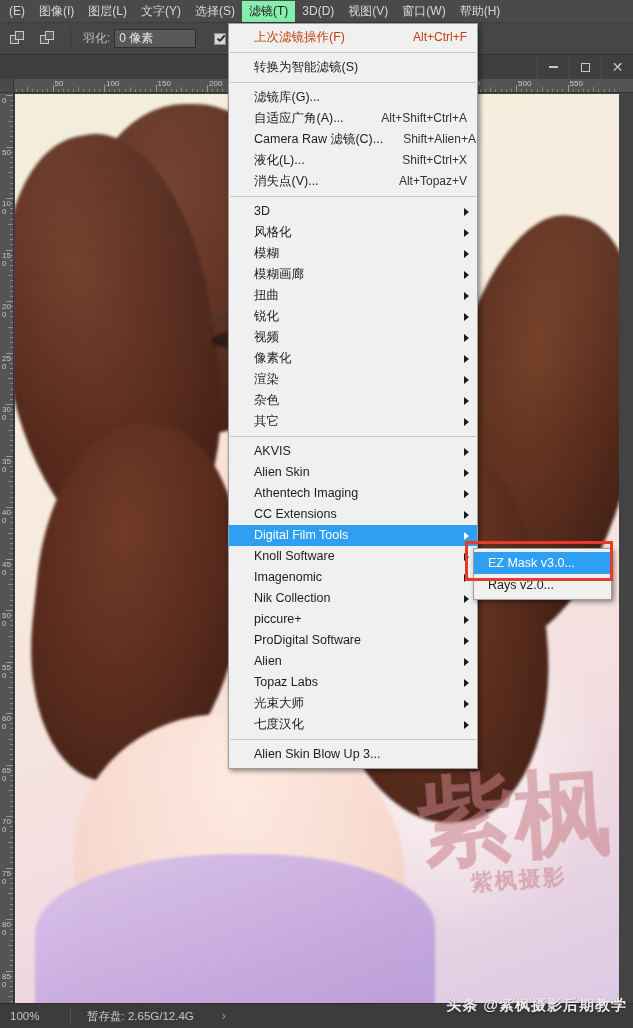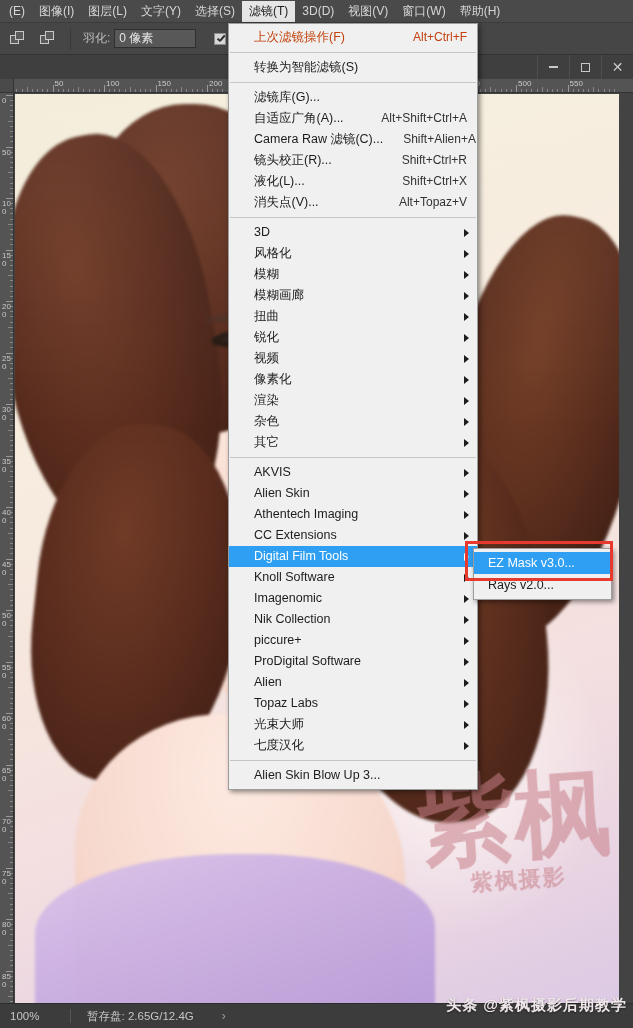--- a/index.html
+++ b/index.html
@@ -18,21 +18,21 @@
     background: #4a4a4a;
     display: flex; align-items: center;
     padding-left: 2px;
     border-bottom: 1px solid #3c3c3c;
   }
   .menubar .mi {
     color: #d6d6d6; font-size: 12px;
     padding: 3px 7px 4px 7px; line-height: 14px;
     white-space: nowrap;
   }
-  .menubar .mi.active { background: #e5e5e5; color: #1c1c1c; }
+  .menubar .mi.active { background: #86efac; color: #1c1c1c; }
 
   
   .optionsbar {
     position: absolute; left: 0; top: 23px; width: 633px; height: 32px;
     background: #464646;
     border-bottom: 1px solid #333;
     display: flex; align-items: center;
   }
   .opt-icon {
     width: 16px; height: 16px; margin-left: 10px;
@@ -699,24 +699,20 @@
       </div>
       <div class="menu-item">
         <span class="lbl">自适应广角(A)...</span>
         <span class="accel">Alt+Shift+Ctrl+A</span>
       </div>
       <div class="menu-item">
         <span class="lbl">Camera Raw 滤镜(C)...</span>
         <span class="accel">Shift+Alien+A</span>
       </div>
       <div class="menu-item">
-        <span class="lbl">镜头校正(R)...</span>
-        <span class="accel">Shift+Ctrl+R</span>
-      </div>
-      <div class="menu-item">
         <span class="lbl">液化(L)...</span>
         <span class="accel">Shift+Ctrl+X</span>
       </div>
       <div class="menu-item">
         <span class="lbl">消失点(V)...</span>
         <span class="accel">Alt+Topaz+V</span>
       </div>
       <div class="menu-sep"></div>
       <div class="menu-item">
         <span class="lbl">3D</span>

